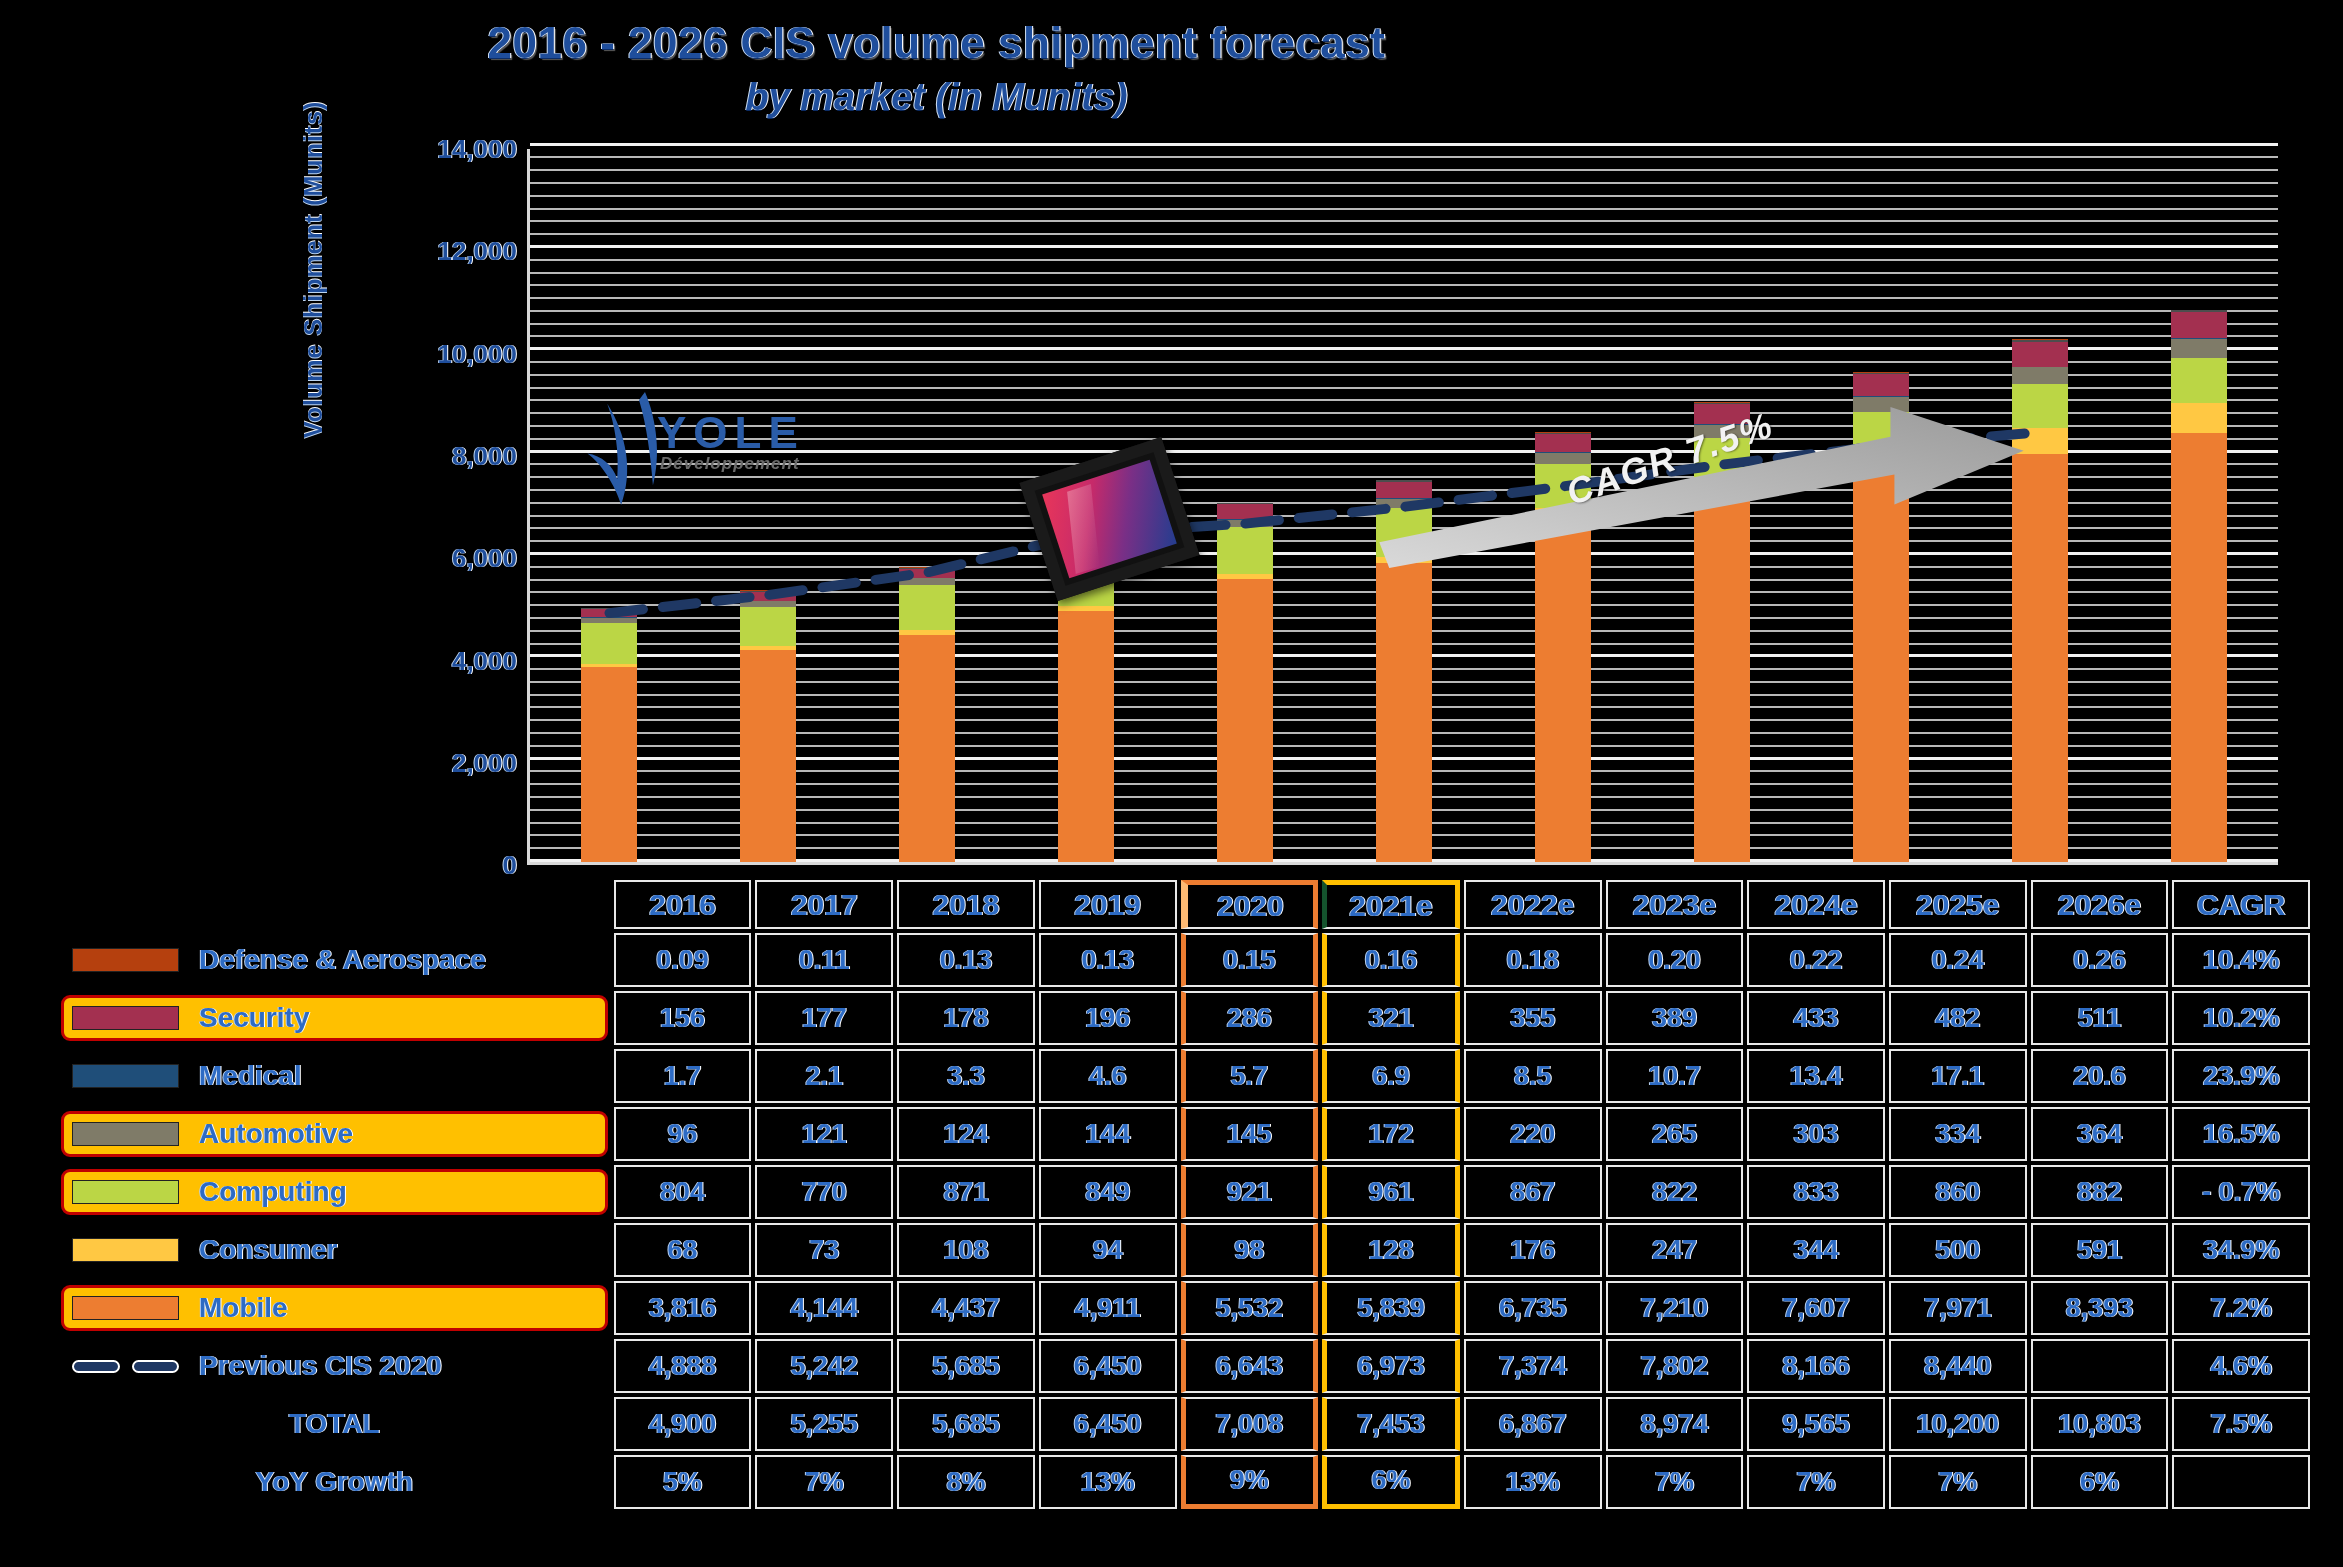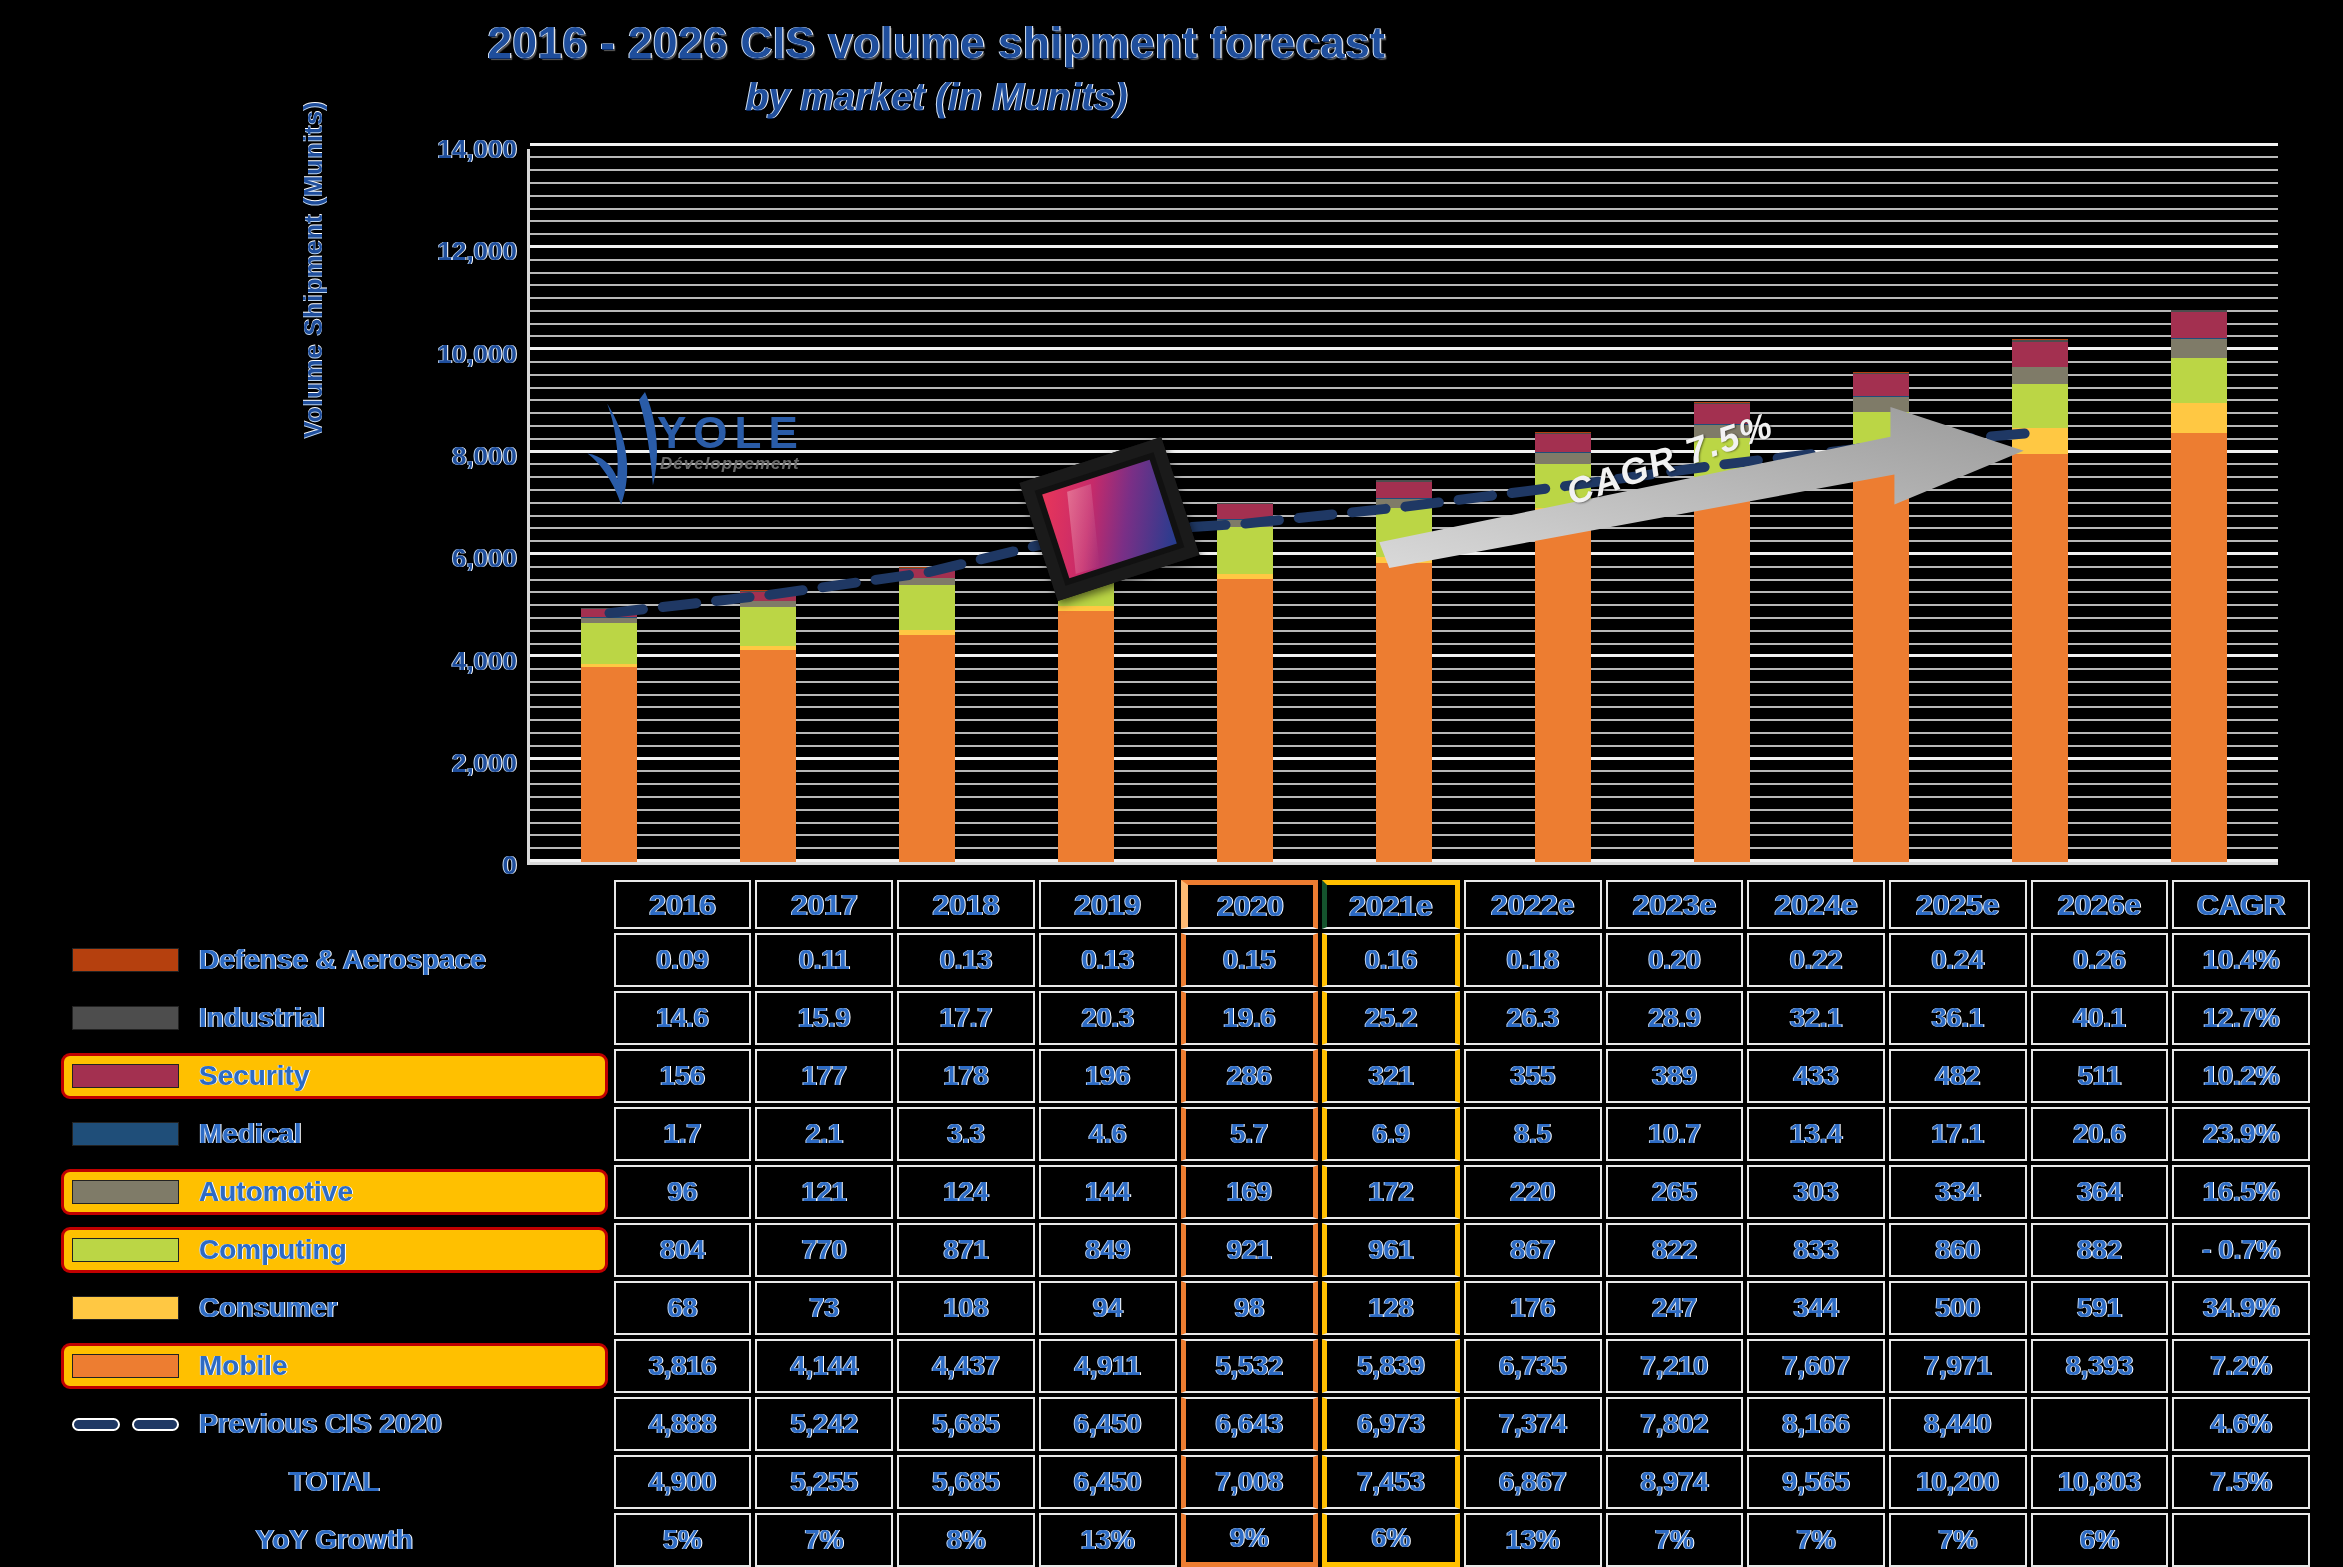--- a/index.html
+++ b/index.html
@@ -424,40 +424,20 @@
             <td class="hl-yellow-l hl-yellow-r">0.16</td>
             <td class="">0.18</td>
             <td class="">0.20</td>
             <td class="">0.22</td>
             <td class="">0.24</td>
             <td class="">0.26</td>
             <td class="">10.4%</td>
           </tr>
           <tr>
             <td class="rowlabel">
-              <div class="labelcell plain">
-                <span class="swatch" style="background: rgb(77, 77, 77);"></span>
-                <span class="ltext">Industrial</span>
-              </div>
-            </td>
-            <td class="">14.6</td>
-            <td class="">15.9</td>
-            <td class="">17.7</td>
-            <td class="">20.3</td>
-            <td class="hl-orange-l hl-orange-r">19.6</td>
-            <td class="hl-yellow-l hl-yellow-r">25.2</td>
-            <td class="">26.3</td>
-            <td class="">28.9</td>
-            <td class="">32.1</td>
-            <td class="">36.1</td>
-            <td class="">40.1</td>
-            <td class="">12.7%</td>
-          </tr>
-          <tr>
-            <td class="rowlabel">
               <div class="labelcell hl">
                 <span class="swatch" style="background: rgb(163, 48, 80);"></span>
                 <span class="ltext">Security</span>
               </div>
             </td>
             <td class="">156</td>
             <td class="">177</td>
             <td class="">178</td>
             <td class="">196</td>
             <td class="hl-orange-l hl-orange-r">286</td>
@@ -493,21 +473,21 @@
             <td class="rowlabel">
               <div class="labelcell hl">
                 <span class="swatch" style="background: rgb(127, 123, 104);"></span>
                 <span class="ltext">Automotive</span>
               </div>
             </td>
             <td class="">96</td>
             <td class="">121</td>
             <td class="">124</td>
             <td class="">144</td>
-            <td class="hl-orange-l hl-orange-r">169</td>
+            <td class="hl-orange-l hl-orange-r">145</td>
             <td class="hl-yellow-l hl-yellow-r">172</td>
             <td class="">220</td>
             <td class="">265</td>
             <td class="">303</td>
             <td class="">334</td>
             <td class="">364</td>
             <td class="">16.5%</td>
           </tr>
           <tr>
             <td class="rowlabel">

